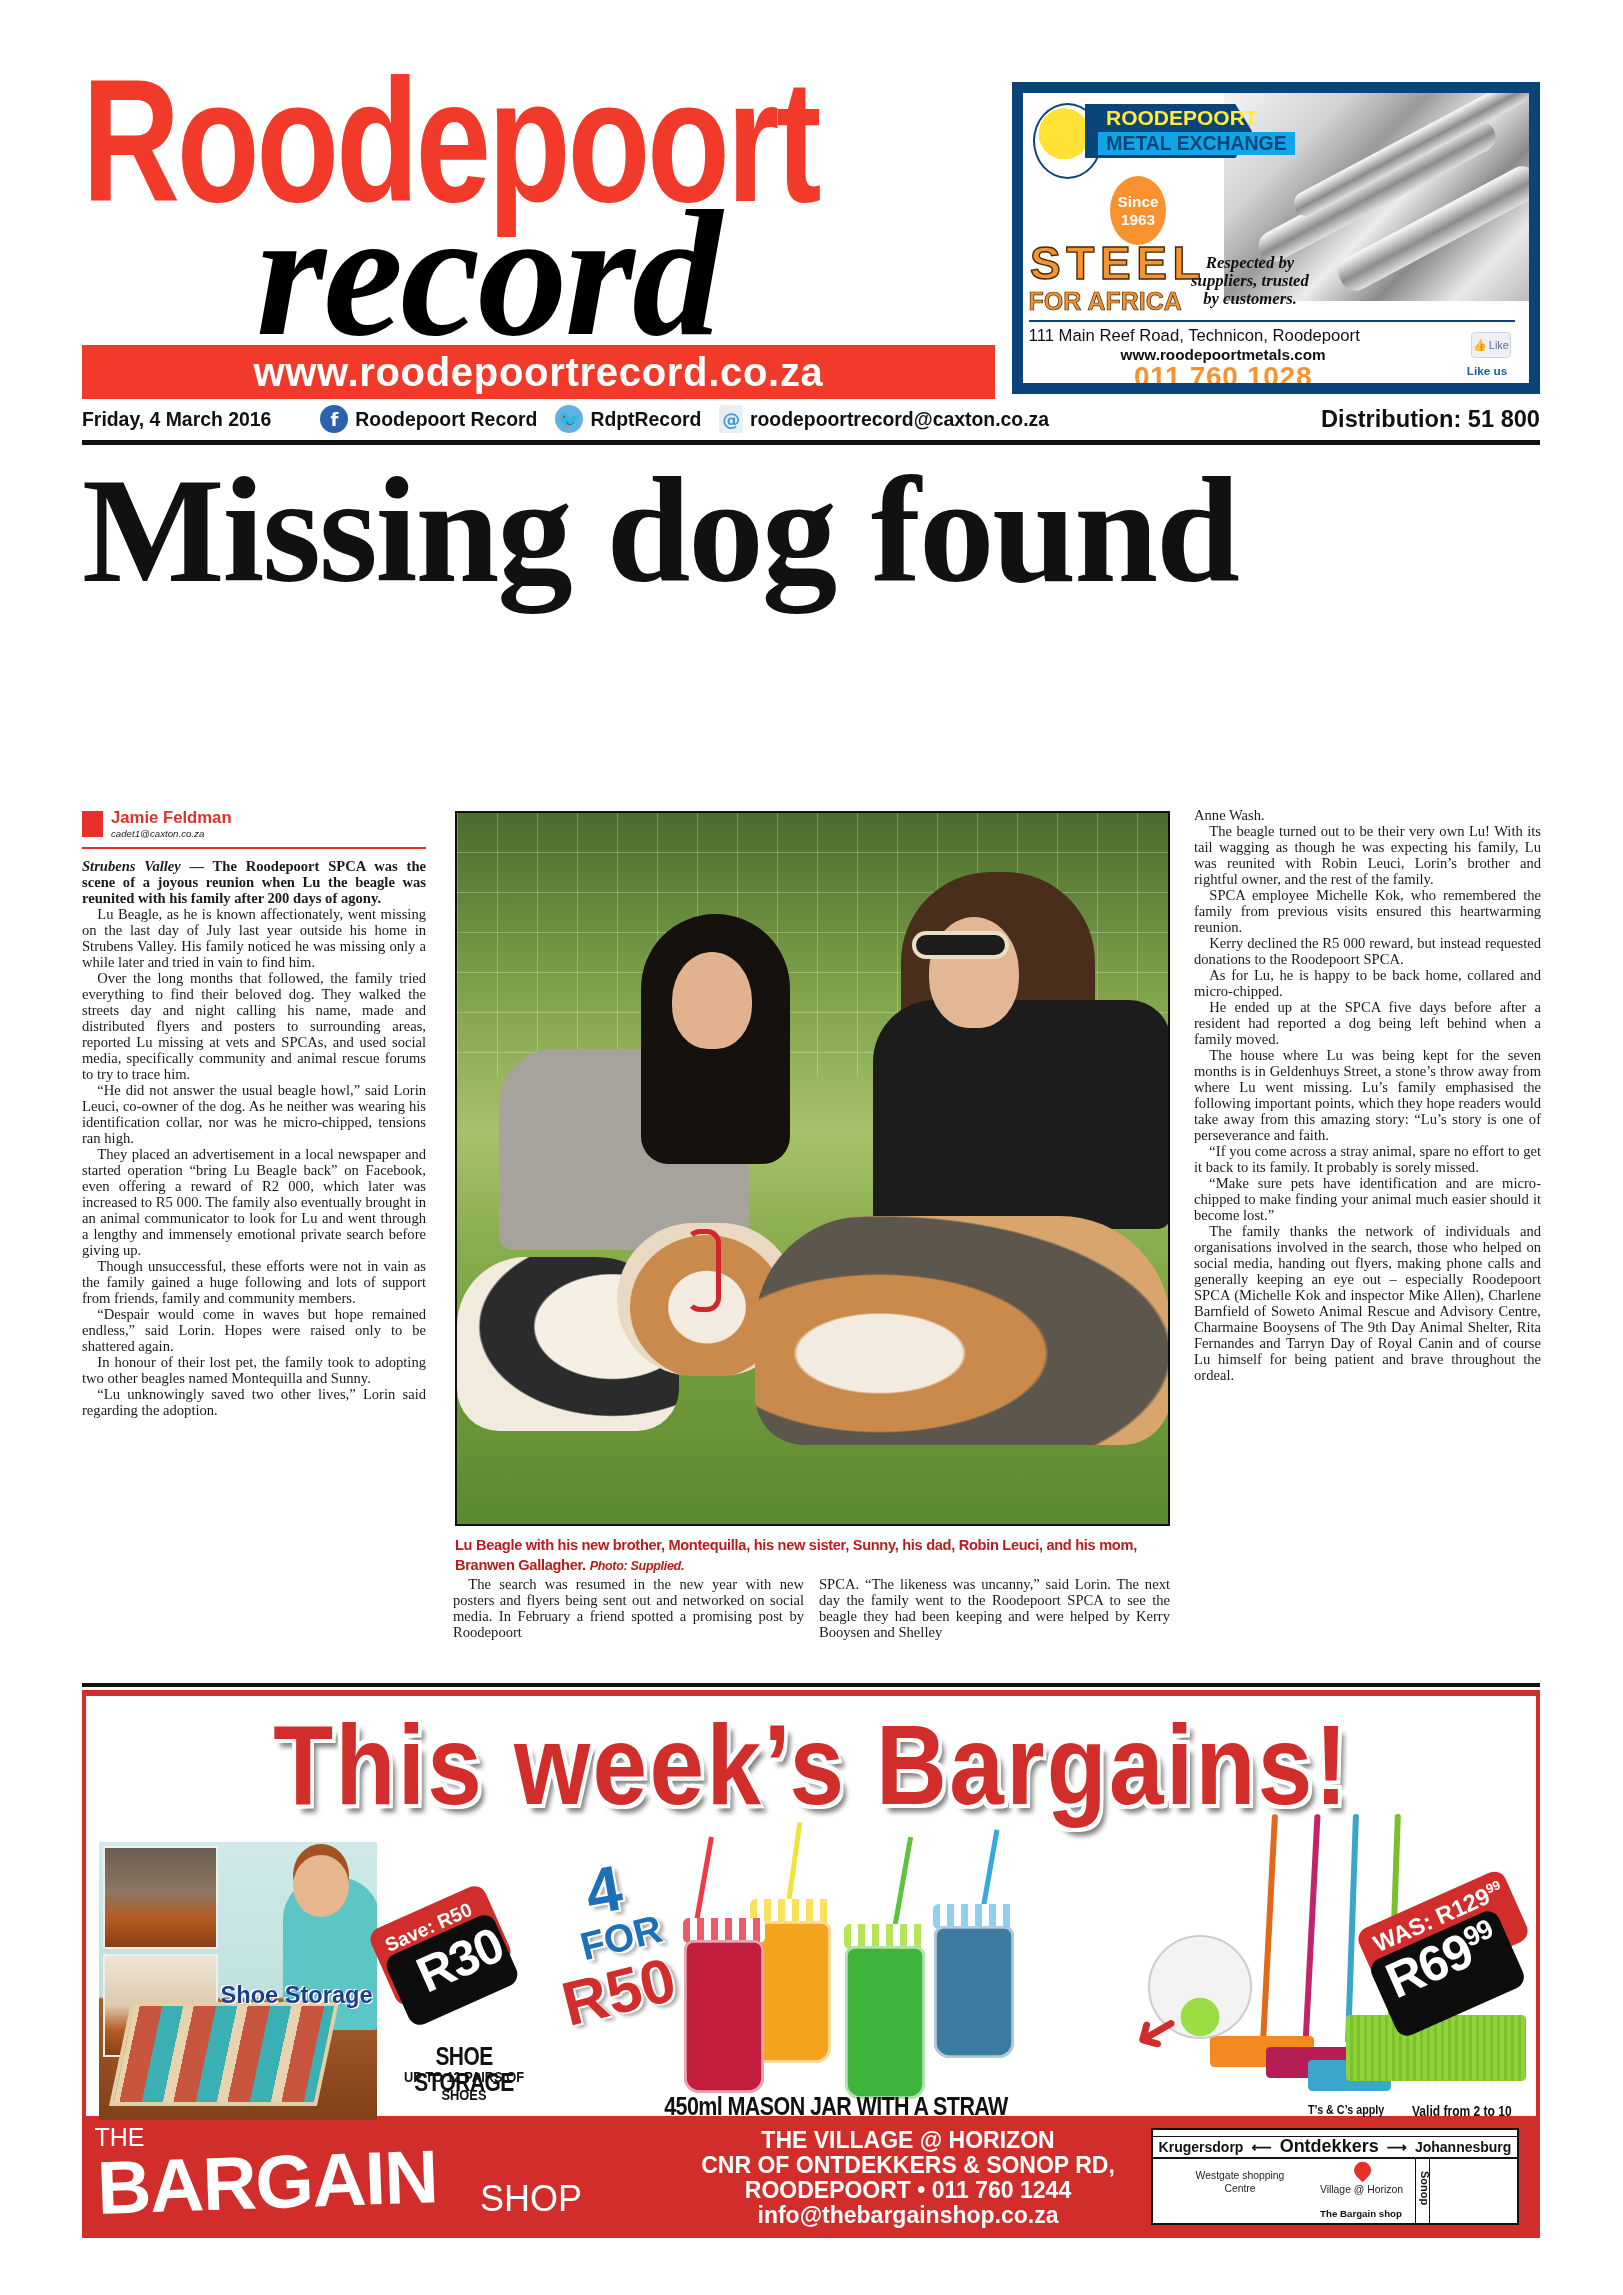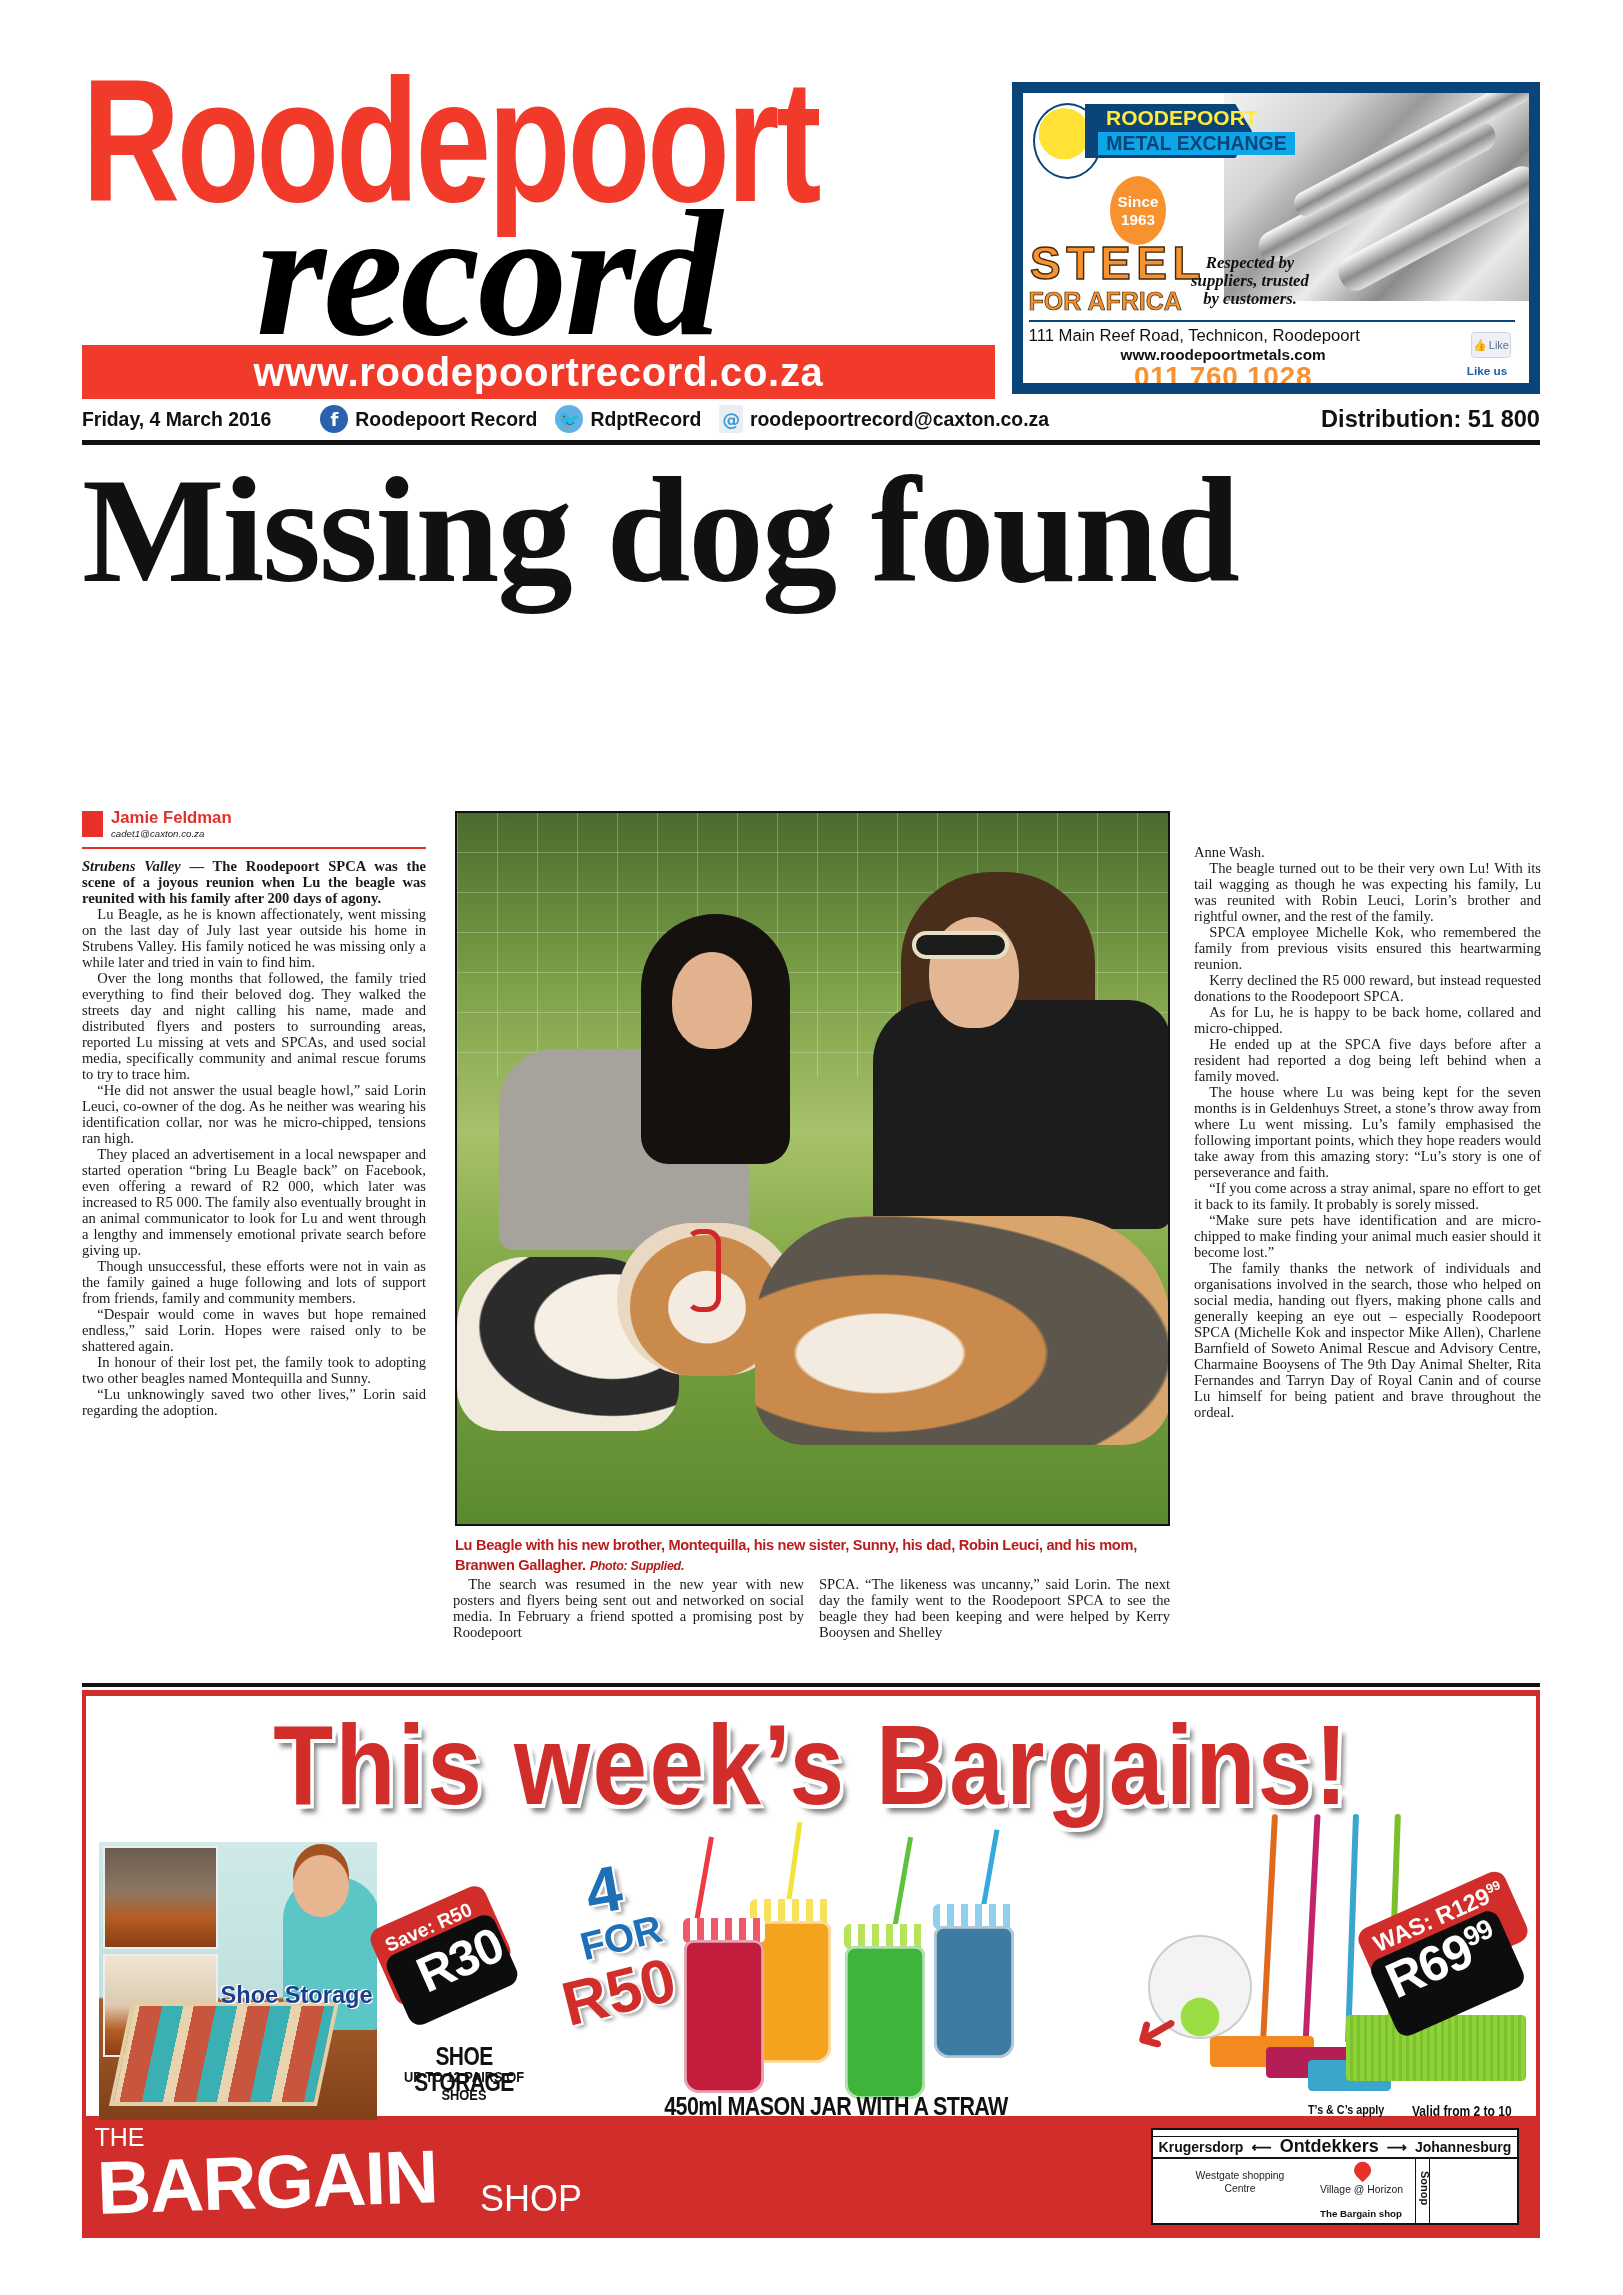--- a/index.html
+++ b/index.html
@@ -97,21 +97,21 @@
   .byline-rule { position: absolute; left: 82px; top: 847px; width: 344px; height: 2.1px; background: #e8302a; }
 
   .col { position: absolute; font-family: "Liberation Serif", serif; font-size: 14.6px; line-height: 16px; text-align: justify; color: #1a1a1a; hyphens: auto; }
   .col p { text-indent: 15.3px; }
   .col p.noindent { text-indent: 0; }
   .col-1 { left: 82px; top: 858px; width: 344px; }
   .lede { font-weight: 700; text-indent: 0 !important; }
   .lede .place { font-style: italic; }
   .col-photo-a { left: 453px; top: 1576px; width: 351px; }
   .col-photo-b { left: 819px; top: 1576px; width: 351px; }
-  .col-3 { left: 1194px; top: 844px; width: 347px; }
+  .col-3 { left: 1194px; top: 807px; width: 347px; }
 
   .photo {
     position: absolute; left: 455px; top: 811px; width: 715px; height: 715px; border: 2.1px solid #111; overflow: hidden;
     background: linear-gradient(180deg, #4a6b2d 0%, #7fa24a 25%, #a7c26a 45%, #8aae4d 60%, #6f9a3a 80%, #5b8a2e 100%);
   }
   .ph-fence { position: absolute; inset: 0; background-image: linear-gradient(90deg, rgba(255,255,255,.25) 0.7px, transparent 0.7px), linear-gradient(0deg, rgba(255,255,255,.25) 0.7px, transparent 0.7px); background-size: 40px 40px; height: 264px; }
   .ph-woman-hair { position: absolute; left: 184px; top: 101px; width: 149px; height: 250px; background: #14110f; border-radius: 76px 76px 28px 28px; }
   .ph-woman-face { position: absolute; left: 215px; top: 139px; width: 80px; height: 97px; background: #e2b28f; border-radius: 50% 50% 45% 45%; }
   .ph-woman-shirt { position: absolute; left: 42px; top: 236px; width: 250px; height: 201px; background: #a6a39c; border-radius: 56px 56px 14px 14px; }
   .ph-man-hair { position: absolute; left: 444px; top: 59px; width: 194px; height: 298px; background: #4a2e1c; border-radius: 90px 90px 21px 21px; }
@@ -365,20 +365,26 @@
   <div class="tag-now-txt"><span>R69</span><sup>99</sup></div>
 
   <div class="terms">T’s &amp; C’s apply</div>
   <div class="valid">Valid from 2 to 10 March 2016</div>
 </div>
 
 <div class="bargain-footer">
   <div class="bs-the">THE</div>
   <div class="bs-bargain">BARGAIN</div>
   <div class="bs-shop">SHOP</div>
+  <div class="bs-contact">
+    <div>THE VILLAGE @ HORIZON</div>
+    <div>CNR OF ONTDEKKERS &amp; SONOP RD,</div>
+    <div>ROODEPOORT • 011 760 1244</div>
+    <div>info@thebargainshop.co.za</div>
+  </div>
 </div>
 
 <div class="map">
   <div class="map-road">
     <span>Krugersdorp</span>
     <span>⟵</span>
     <span class="main-road">Ontdekkers</span>
     <span>⟶</span>
     <span>Johannesburg</span>
   </div>

